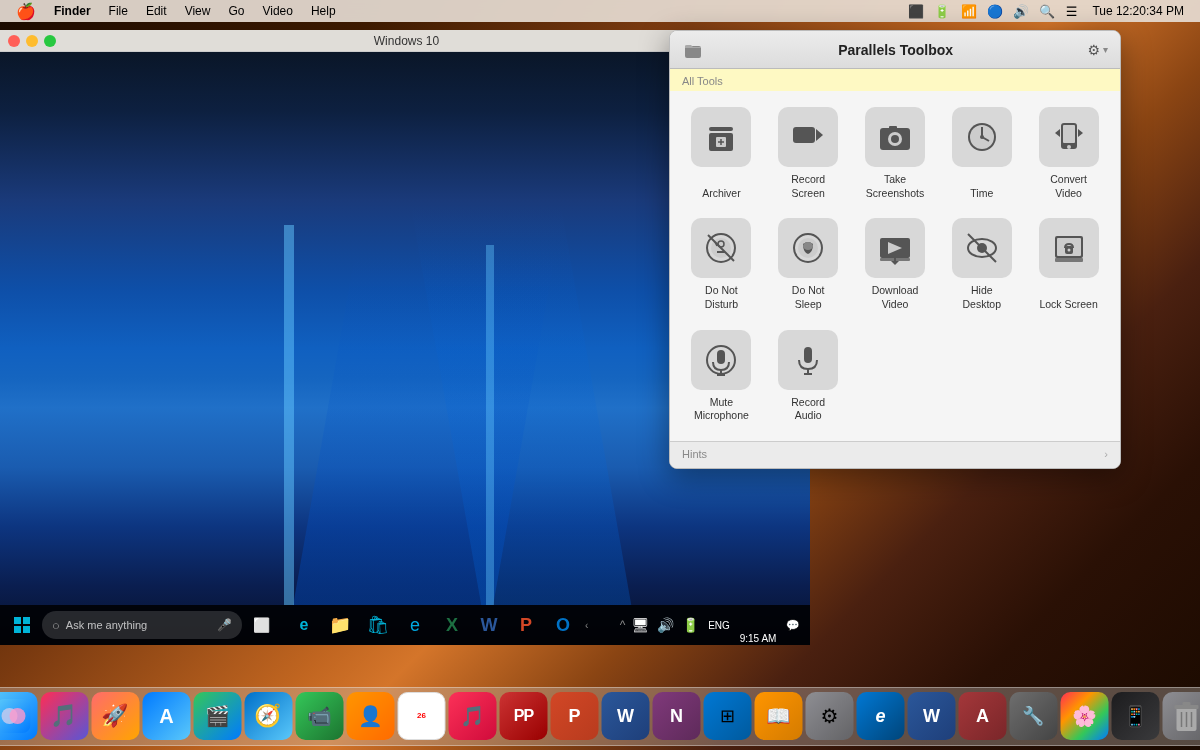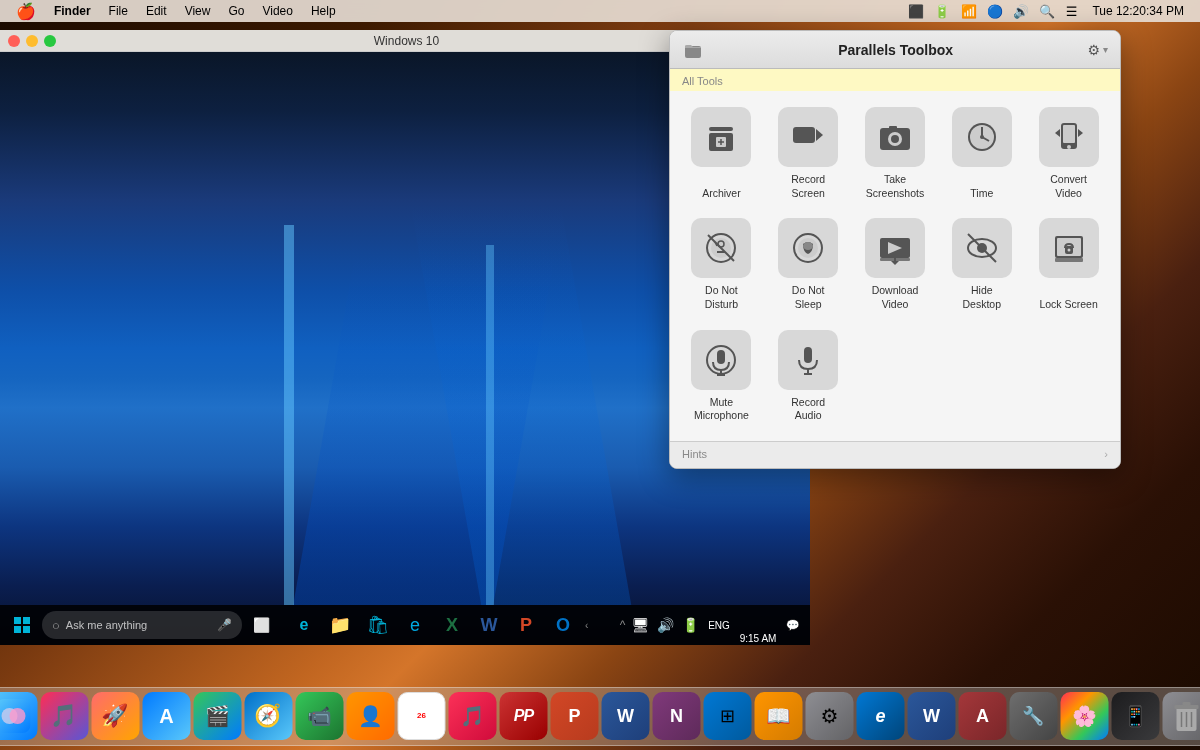--- a/index.html
+++ b/index.html
@@ -770,21 +770,21 @@
     <div class="dock-icon dock-launchpad" style="font-size:22px;">🚀</div>
     <div class="dock-icon dock-appstore" style="font-size:20px; color:#fff; font-weight:bold;">A</div>
     <div class="dock-icon dock-imovie" style="font-size:20px;">🎬</div>
     <div class="dock-icon dock-safari" style="font-size:22px;">🧭</div>
     <div class="dock-icon dock-facetime" style="font-size:20px;">📹</div>
     <div class="dock-icon dock-contacts" style="font-size:20px;">👤</div>
     <div class="dock-icon" style="background:#fff; border:1px solid #ddd;">
       <div style="font-size:8px;color:#f00;font-weight:bold;line-height:1;">26</div>
     </div>
     <div class="dock-icon dock-music" style="font-size:20px;">🎵</div>
-    <div class="dock-icon dock-parallels" style="font-size:16px; color:#fff; font-weight:bold; letter-spacing:-1px;font-style:italic;">PP</div>
+    <div class="dock-icon dock-parallels" style="font-size:16px; color:#fff; font-weight:bold; letter-spacing:-1px;">PP</div>
     <div class="dock-icon dock-powerpoint" style="font-size:18px; color:#fff; font-weight:bold;">P</div>
     <div class="dock-icon dock-word" style="font-size:18px; color:#fff; font-weight:bold;">W</div>
     <div class="dock-icon dock-onenote" style="font-size:18px; color:#fff; font-weight:bold;">N</div>
     <div class="dock-icon dock-windows" style="font-size:18px;">⊞</div>
     <div class="dock-icon dock-ibooks" style="font-size:20px;">📖</div>
     <div class="dock-icon dock-settings" style="font-size:20px;">⚙</div>
     <div class="dock-icon dock-ie" style="font-size:18px; color:#fff; font-style:italic; font-weight:bold;">e</div>
     <div class="dock-icon dock-wordmac" style="font-size:18px; color:#fff; font-weight:bold;">W</div>
     <div class="dock-icon dock-access" style="font-size:18px; color:#fff; font-weight:bold;">A</div>
     <div class="dock-icon dock-migration" style="font-size:18px;">🔧</div>

